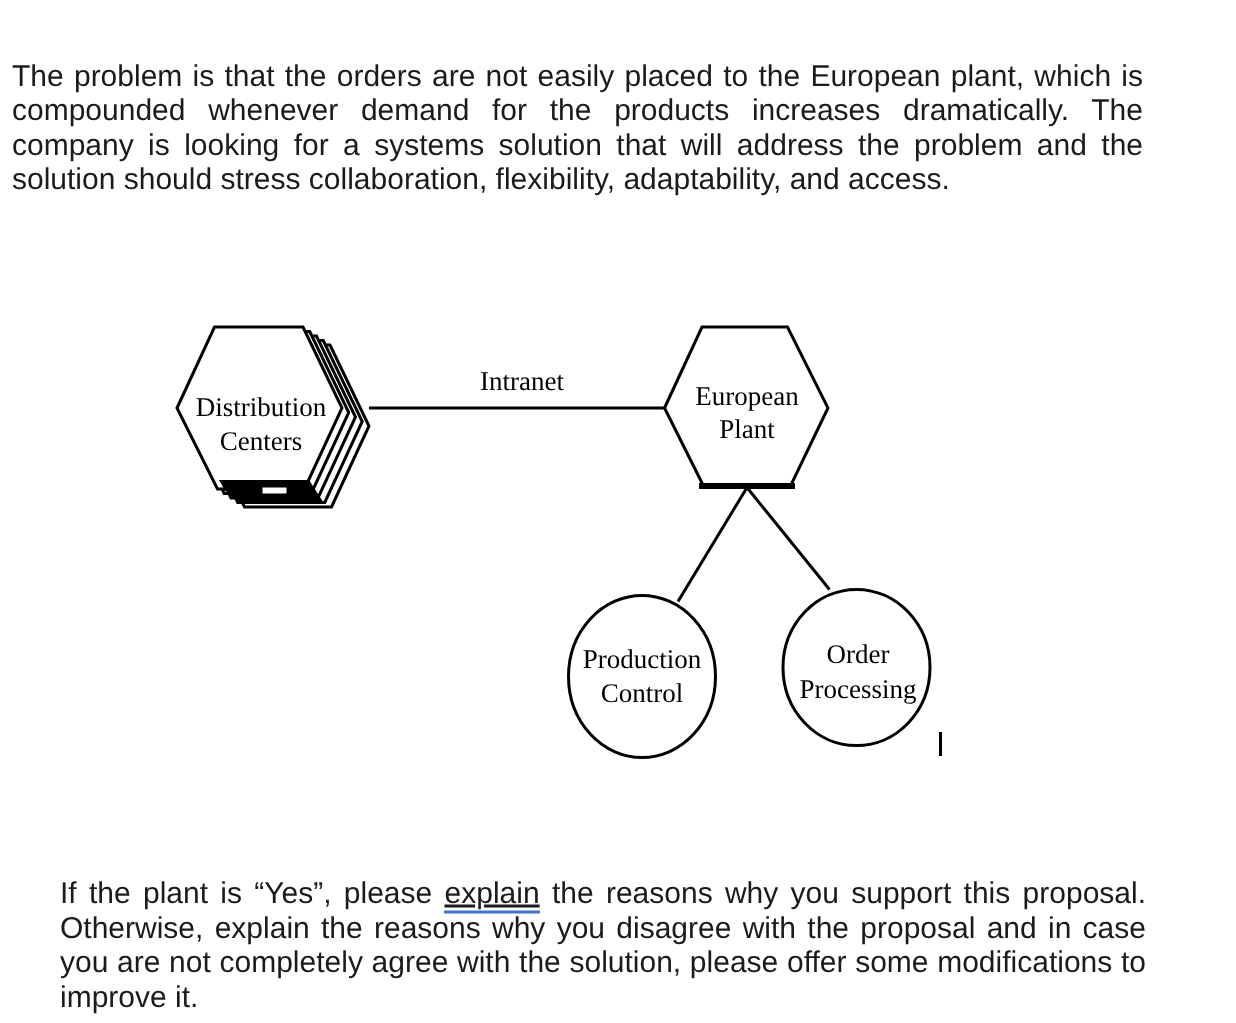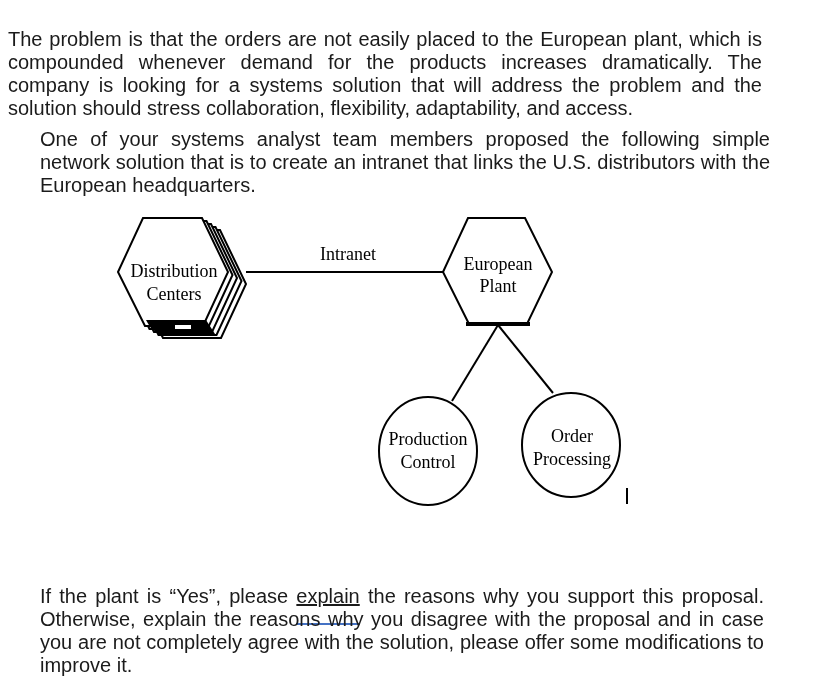--- a/index.html
+++ b/index.html
@@ -12,29 +12,29 @@
     color: #1b1b1b;
     overflow: hidden;
   }
   .para {
     position: absolute;
     font-size: 20px;
     line-height: 23px;
     text-align: justify;
     color: #1b1b1b;
   }
-  #para1 { left: 8px;  top: 28px;  width: 754px; }
+  #para1 { left: 8px;  top: 40px;  width: 754px; }
   #para2 { left: 40px; top: 128px; width: 730px; }
   #para3 { left: 40px; top: 530px; width: 724px; }
   #para4 { left: 40px; top: 585px; width: 724px; }
   .explained {
     text-decoration: underline;
     text-decoration-color: #1b1b1b;
     border-bottom: 2px solid #4472c4;
-    padding-bottom: 16px;
+    padding-bottom: 0px;
   }
   #diagram {
     position: absolute;
     left: 0; top: 195px;
     width: 680px; height: 330px;
   }
   #diagram text {
     font-family: "Liberation Serif", serif;
     font-size: 18px;
     fill: #000000;
@@ -42,21 +42,20 @@
   .shape { fill: #ffffff; stroke: #000000; stroke-width: 2; }
   .edge  { stroke: #000000; stroke-width: 2; fill: none; }
 </style>
 </head>
 <body>
 
 <div class="page">
 
   <div id="para1" class="para">The problem is that the orders are not easily placed to the European plant, which is compounded whenever demand for the products increases dramatically. The company is looking for a systems solution that will address the problem and the solution should stress collaboration, flexibility, adaptability, and access.</div>
 
-  <div id="para2" class="para">One of your systems analyst team members proposed the following simple network solution that is to create an intranet that links the U.S. distributors with the European headquarters.</div>
 
   <svg id="diagram" viewBox="0 0 680 330">
 
     <g>
       <polygon class="shape" points="118,77 143,23 202,23 228,77 203,131 145,131" transform="translate(18,12)"></polygon>
       <polygon class="shape" points="118,77 143,23 202,23 228,77 203,131 145,131" transform="translate(13.5,9)"></polygon>
       <polygon class="shape" points="118,77 143,23 202,23 228,77 203,131 145,131" transform="translate(9,6)"></polygon>
       <polygon class="shape" points="118,77 143,23 202,23 228,77 203,131 145,131" transform="translate(4.5,3)"></polygon>
       <polygon class="shape" points="118,77 143,23 202,23 228,77 203,131 145,131"></polygon>
       <polygon points="146,125 206,125 215,139 158,139 150,132" fill="#000000"></polygon>

